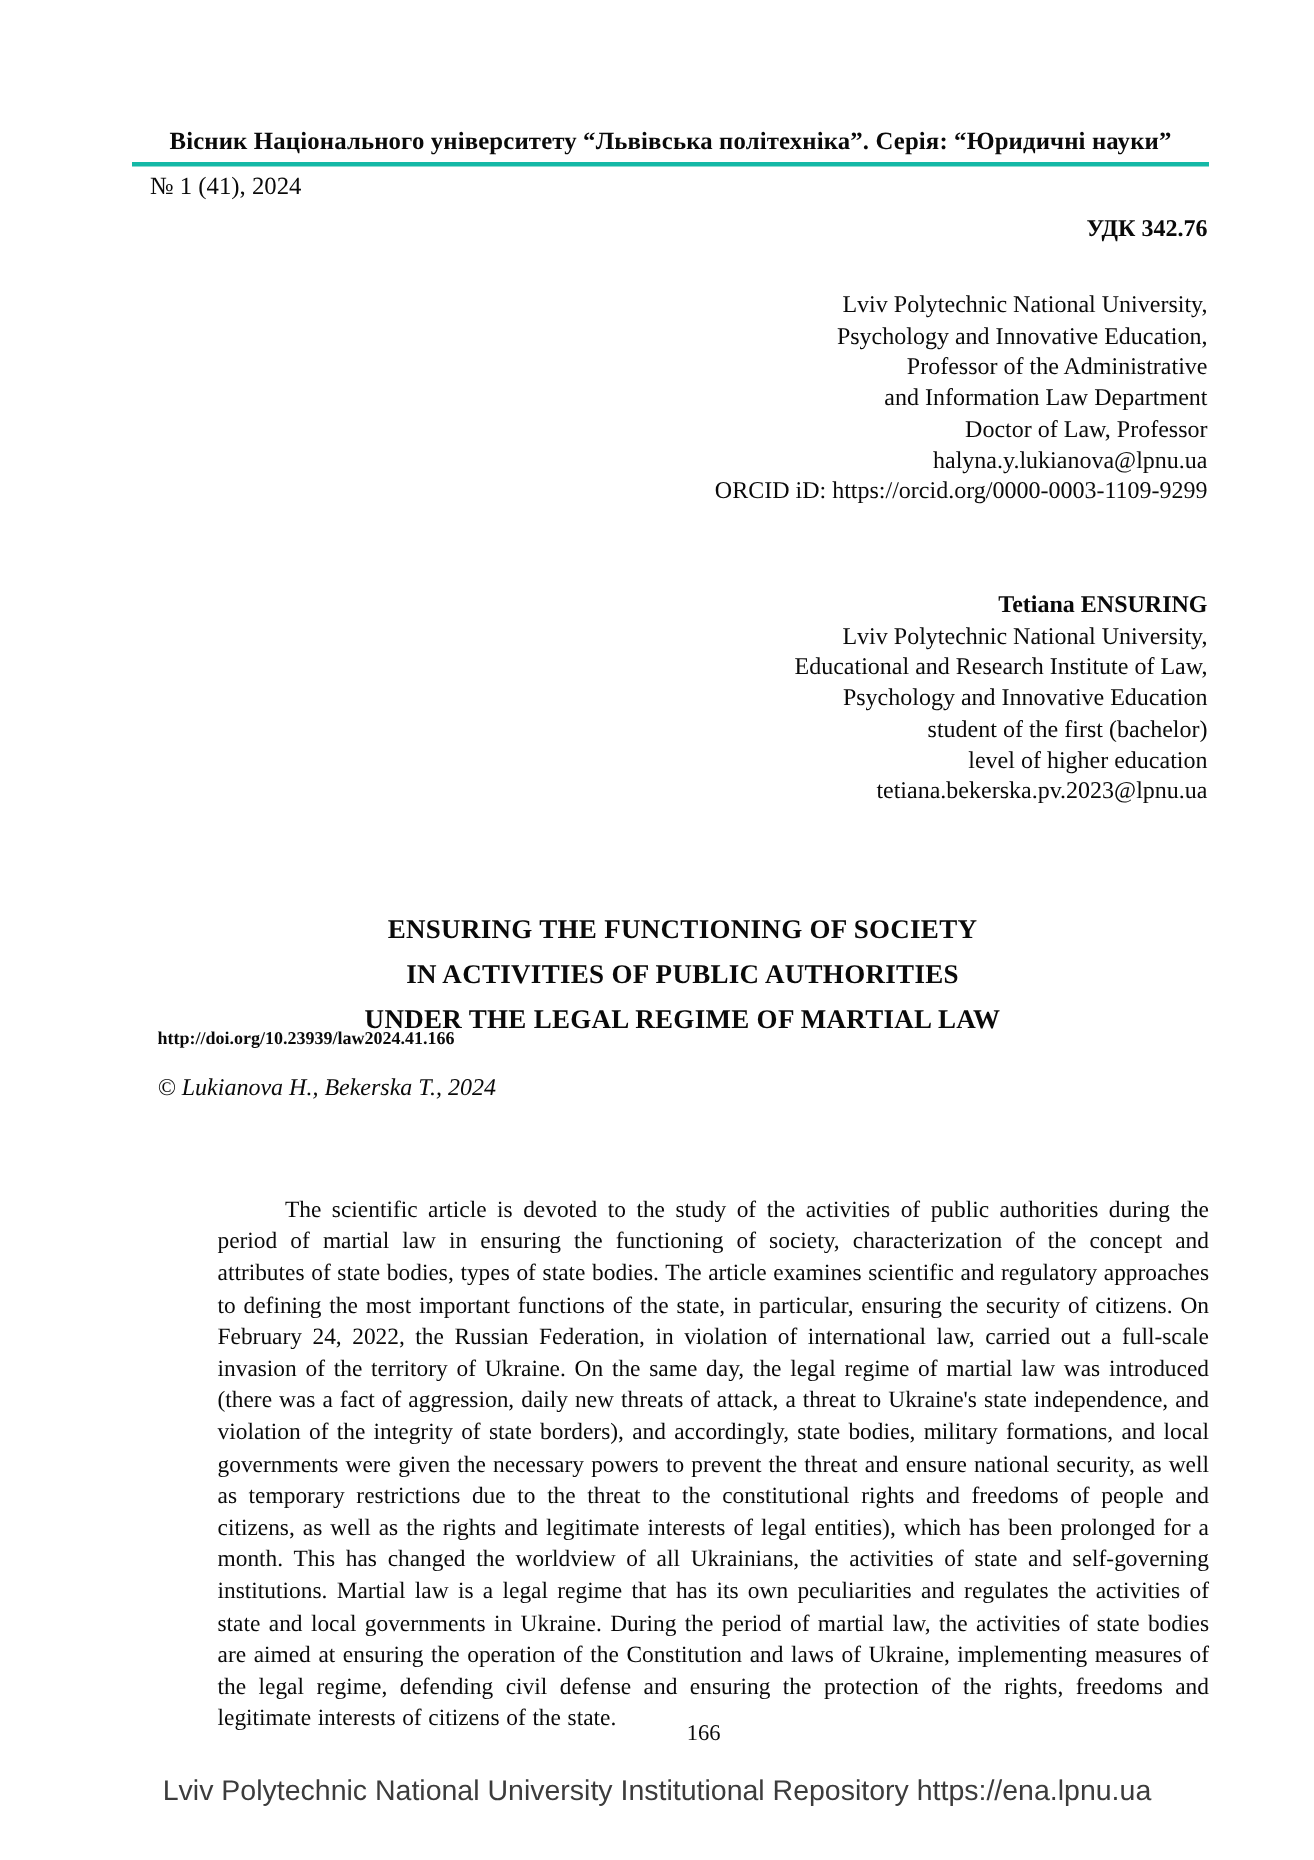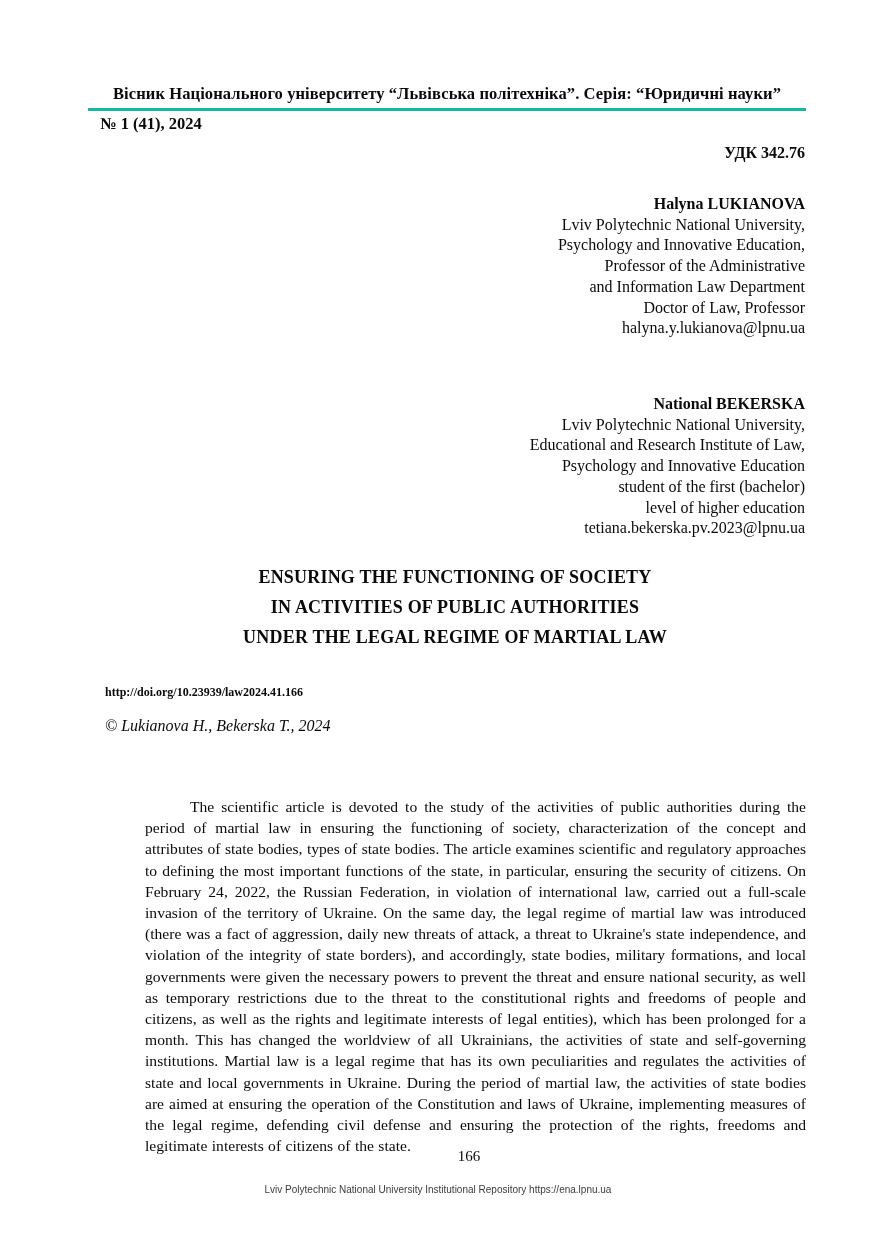--- a/index.html
+++ b/index.html
@@ -16,36 +16,36 @@
   
   .journal-header {
     left: 88px; top: 84px; width: 718px;
   }
   .journal-header .jh-title {
     font-weight: bold; font-size: 16.5px; text-align: center;
     padding-bottom: 4px; border-bottom: 3px solid #14b8a6;
     letter-spacing: 0.1px;
   }
   .journal-header .jh-issue {
-    font-weight: bold; font-size: 16.5px; text-align: left;
+    font-weight: normal; font-size: 16.5px; text-align: left;
     padding-left: 12px; padding-top: 3px;
   }
 
   
   .udc { left: 105px; top: 144px; width: 700px; text-align: right; font-weight: bold; font-size: 16px; }
 
   
   .author-block { left: 105px; width: 700px; text-align: right; font-size: 16px; line-height: 20.7px; }
   .author-1 { top: 194px; }
   .author-2 { top: 394px; }
   .author-name { font-weight: bold; }
 
   
   .article-title {
-    left: 105px; top: 562px; width: 700px; text-align: center;
+    left: 105px; top: 604px; width: 700px; text-align: center;
     font-weight: bold; font-size: 18px; line-height: 30px;
     letter-spacing: 0.2px;
   }
 
   
   .doi { left: 105px; top: 685px; width: 700px; font-weight: bold; font-size: 12px; }
   .copyright { left: 105px; top: 717px; width: 700px; font-style: italic; font-size: 16px; }
 
   
   .abstract {
@@ -55,45 +55,45 @@
     word-spacing: 0.5px;
   }
 
   
   .page-number { left: 0; top: 1148px; width: 876px; text-align: center; font-size: 15px; margin-left: 31px; }
 
   
   .repo-footer {
     left: 0; top: 1184px; width: 876px; text-align: center;
     font-family: "Liberation Sans", sans-serif;
-    font-size: 10px; color: #3c3c3c;
+    font-size: 19px; color: #3c3c3c;
   }
 </style>
 </head>
 <body>
 
 <div class="abs journal-header">
   <div class="jh-title">Вісник Національного університету “Львівська політехніка”. Серія: “Юридичні науки”</div>
   <div class="jh-issue">№ 1 (41), 2024</div>
 </div>
 
 <div class="abs udc">УДК 342.76</div>
 
 <div class="abs author-block author-1">
-  <div class="author-name">Halyna LUKIANOVA</div>
   <div>Lviv Polytechnic National University,</div>
   <div>Psychology and Innovative Education,</div>
   <div>Professor of the Administrative</div>
   <div>and Information Law Department</div>
   <div>Doctor of Law, Professor</div>
   <div>halyna.y.lukianova@lpnu.ua</div>
+  <div>ORCID iD: https://orcid.org/0000-0003-1109-9299</div>
 </div>
 
 <div class="abs author-block author-2">
-  <div class="author-name">National BEKERSKA</div>
+  <div class="author-name">Tetiana ENSURING</div>
   <div>Lviv Polytechnic National University,</div>
   <div>Educational and Research Institute of Law,</div>
   <div>Psychology and Innovative Education</div>
   <div>student of the first (bachelor)</div>
   <div>level of higher education</div>
   <div>tetiana.bekerska.pv.2023@lpnu.ua</div>
 </div>
 
 <div class="abs article-title">
   <div>ENSURING THE FUNCTIONING OF SOCIETY</div>

